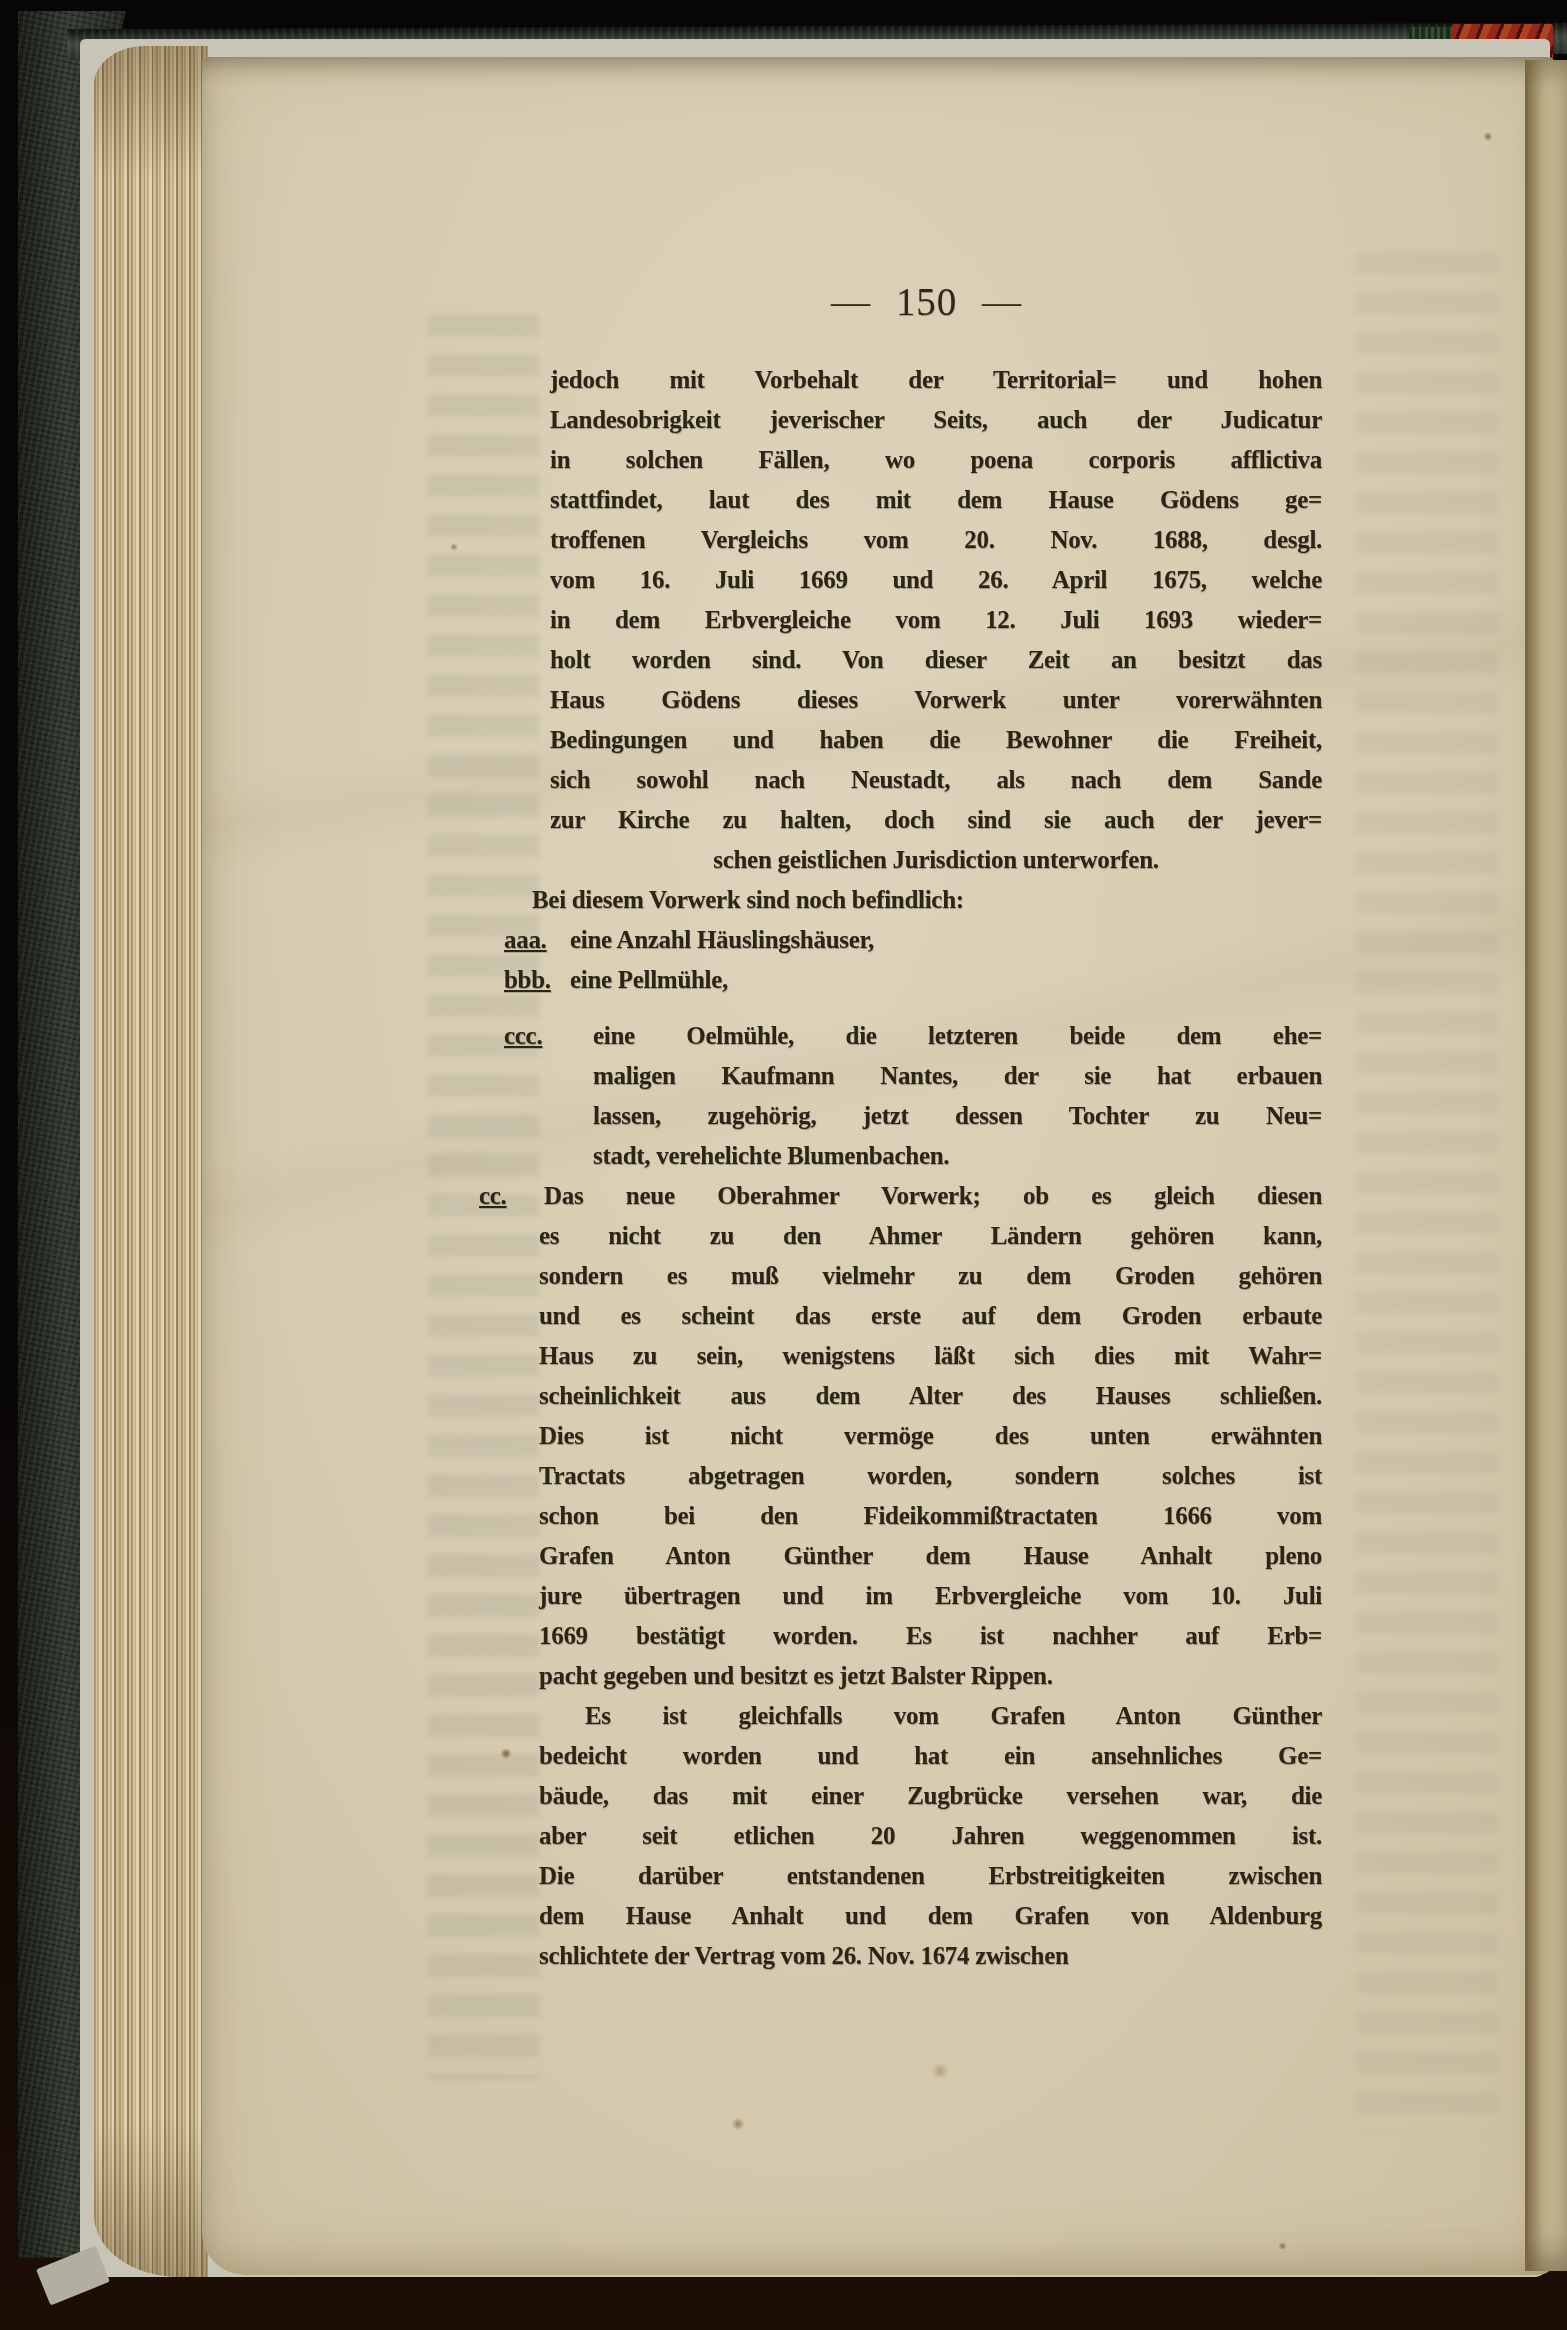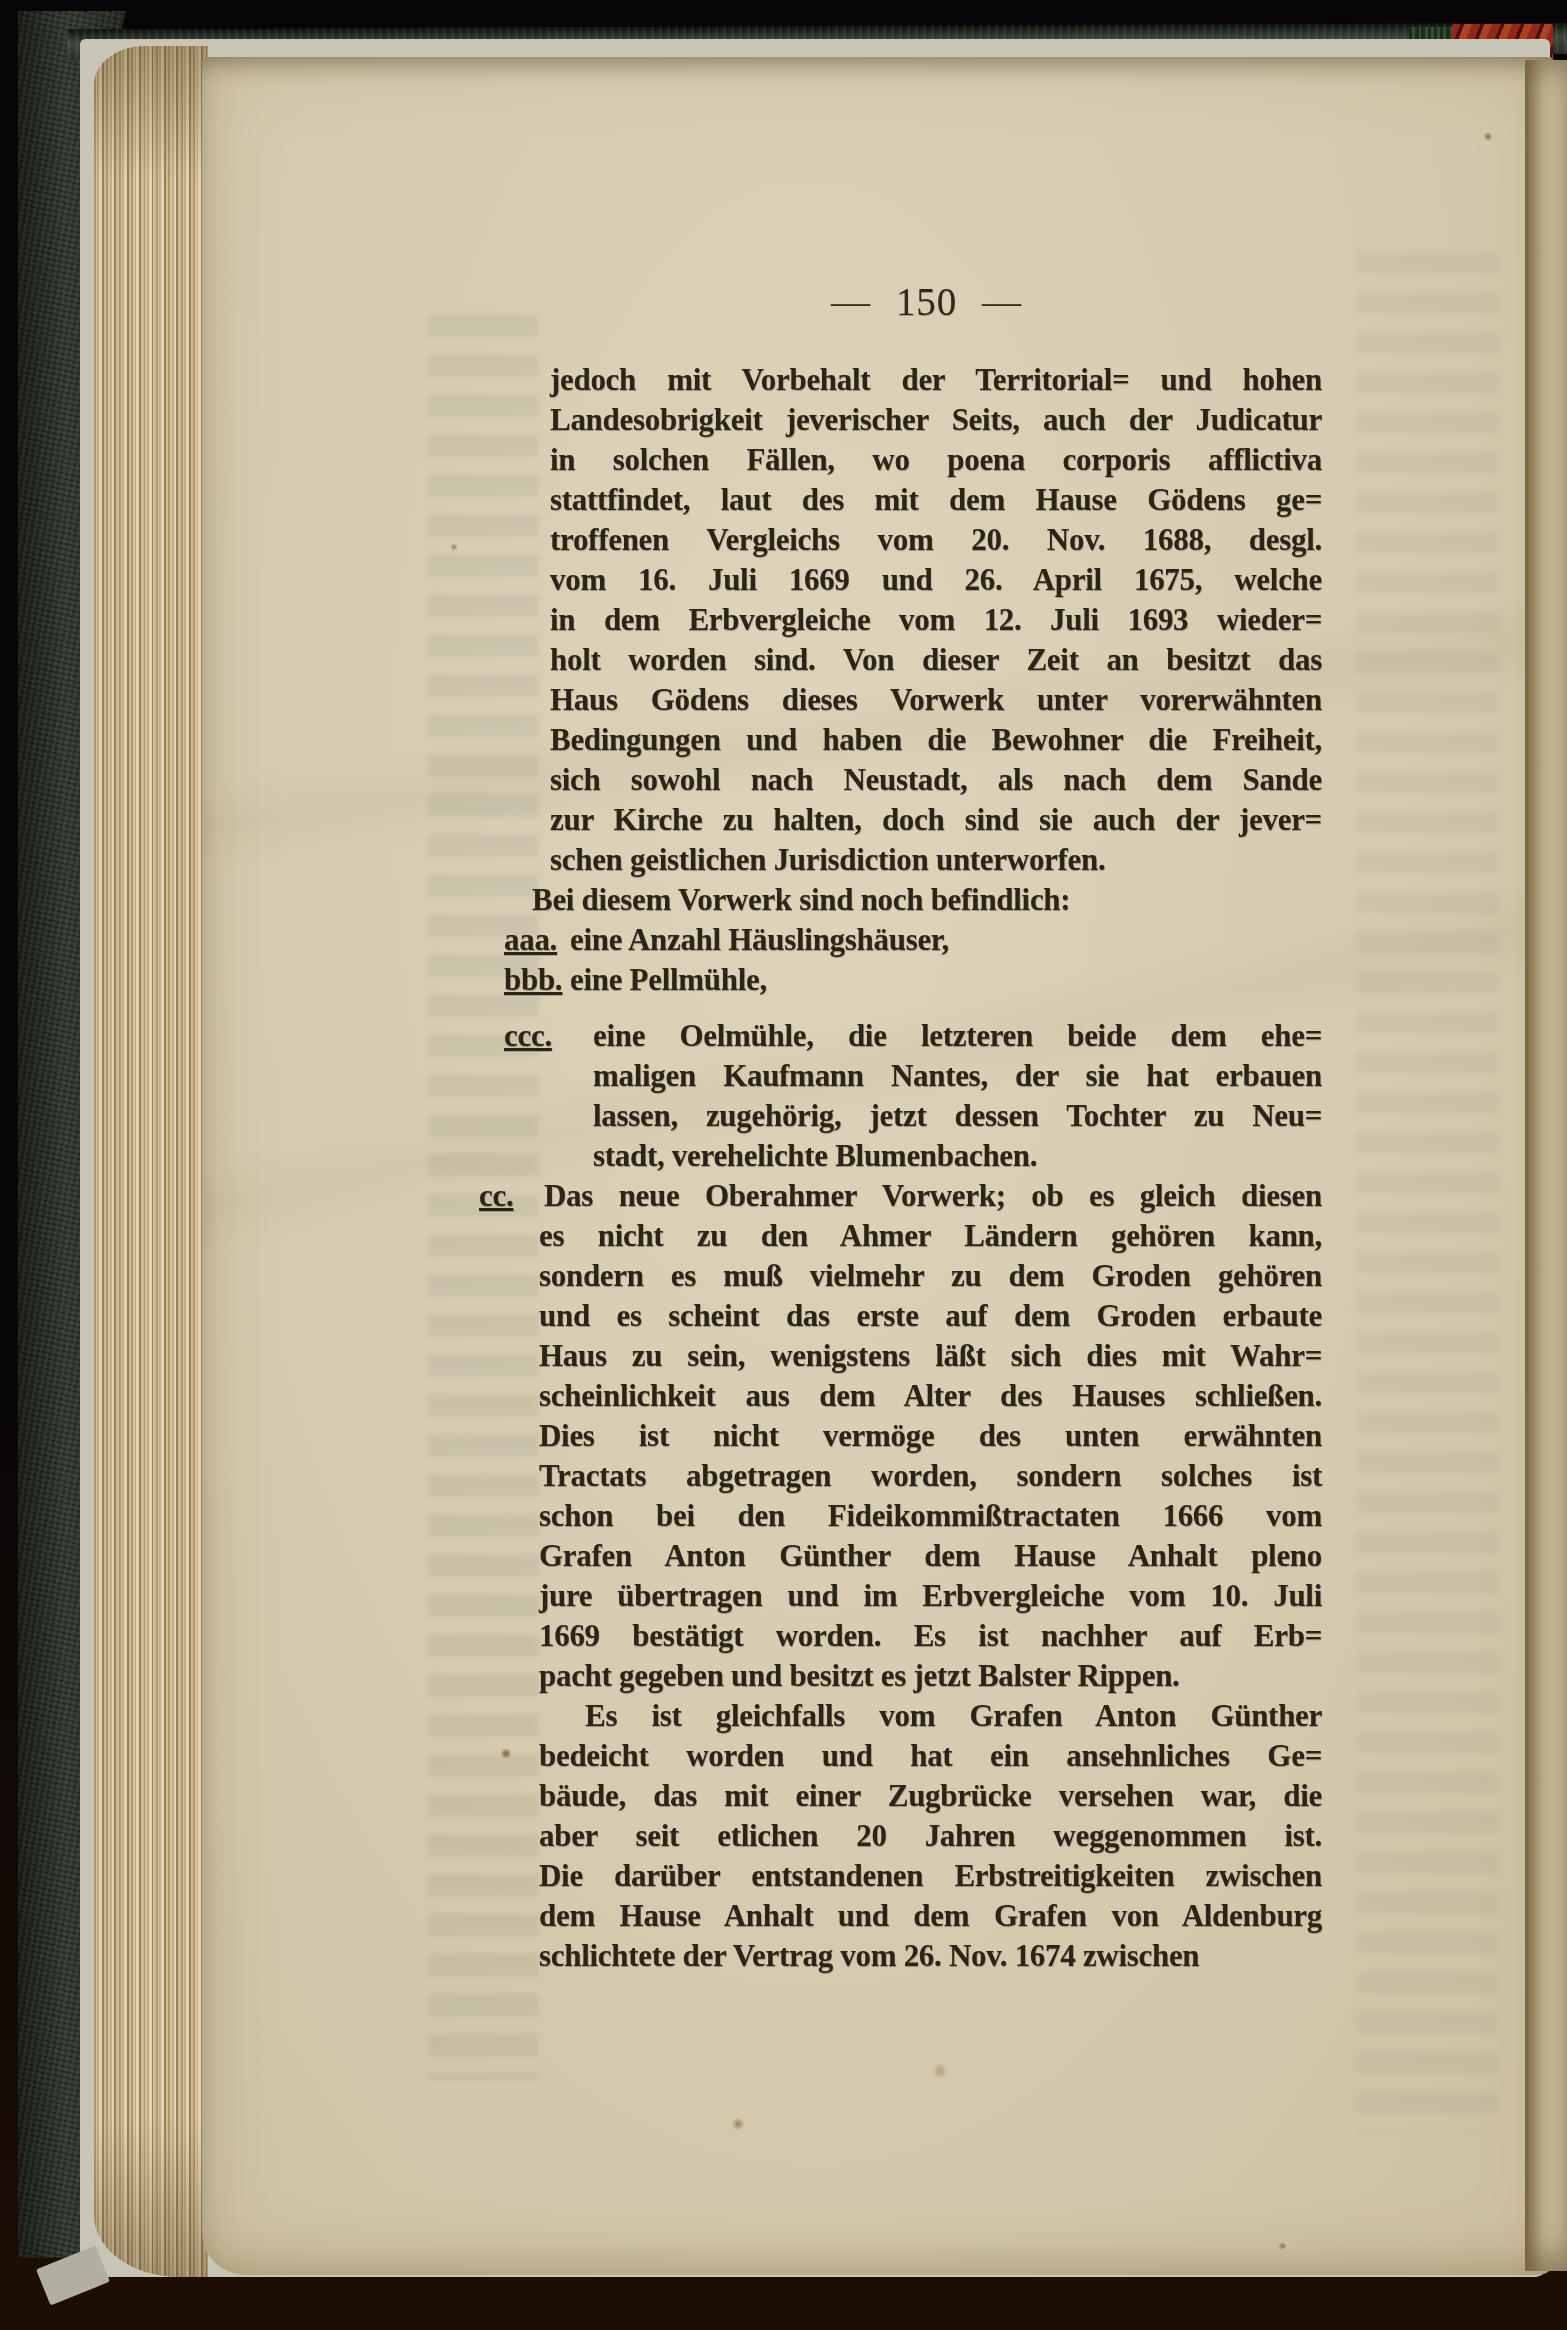--- a/index.html
+++ b/index.html
@@ -70,27 +70,27 @@
   #page-header{
     position:absolute;left:303px;top:222px;width:843px;height:44px;
     text-align:center;font-size:39px;color:#30281b;letter-spacing:0.9px;
     text-shadow:0.4px 0.7px 0.5px rgba(48,40,27,0.35);
   }
   #page-header .num{margin:0 25px;}
   #page-header .dash{transform:scaleY(0.9);display:inline-block;}
   #textcol{position:absolute;left:277px;top:303px;width:843px;}
   .line{
     position:relative;height:40px;line-height:40px;
-    font-size:31px;font-weight:700;letter-spacing:-0.3px;color:#2d2418;
+    font-size:25px;font-weight:700;letter-spacing:-0.3px;color:#2d2418;
     text-shadow:0.5px 0.7px 0.7px rgba(45,35,22,0.34);
     white-space:normal;
   }
   .just{text-align:justify;text-align-last:justify;}
   .lbl{position:absolute;top:0;text-decoration:underline;}
-  .ln-cont  {margin-left:71px; width:772px;}
+  .ln-cont  {margin-left:71px; width:772px;text-align:center;}
   .ln-par   {margin-left:53px; width:790px;}
   .ln-item3 {margin-left:91px;width:753px;}
   .ln-item3 .lbl{left:-66px;}
   .ln-item3c{margin-left:114px;width:729px;margin-top:16px;}
   .ln-item3c .lbl{left:-89px;}
   .ln-item3w{margin-left:114px;width:729px;}
   .ln-item2 {margin-left:65px; width:778px;}
   .ln-item2 .lbl{left:-65px;}
   .ln-item2w{margin-left:60px; width:783px;}
   .ln-par2  {margin-left:106px;width:737px;}

